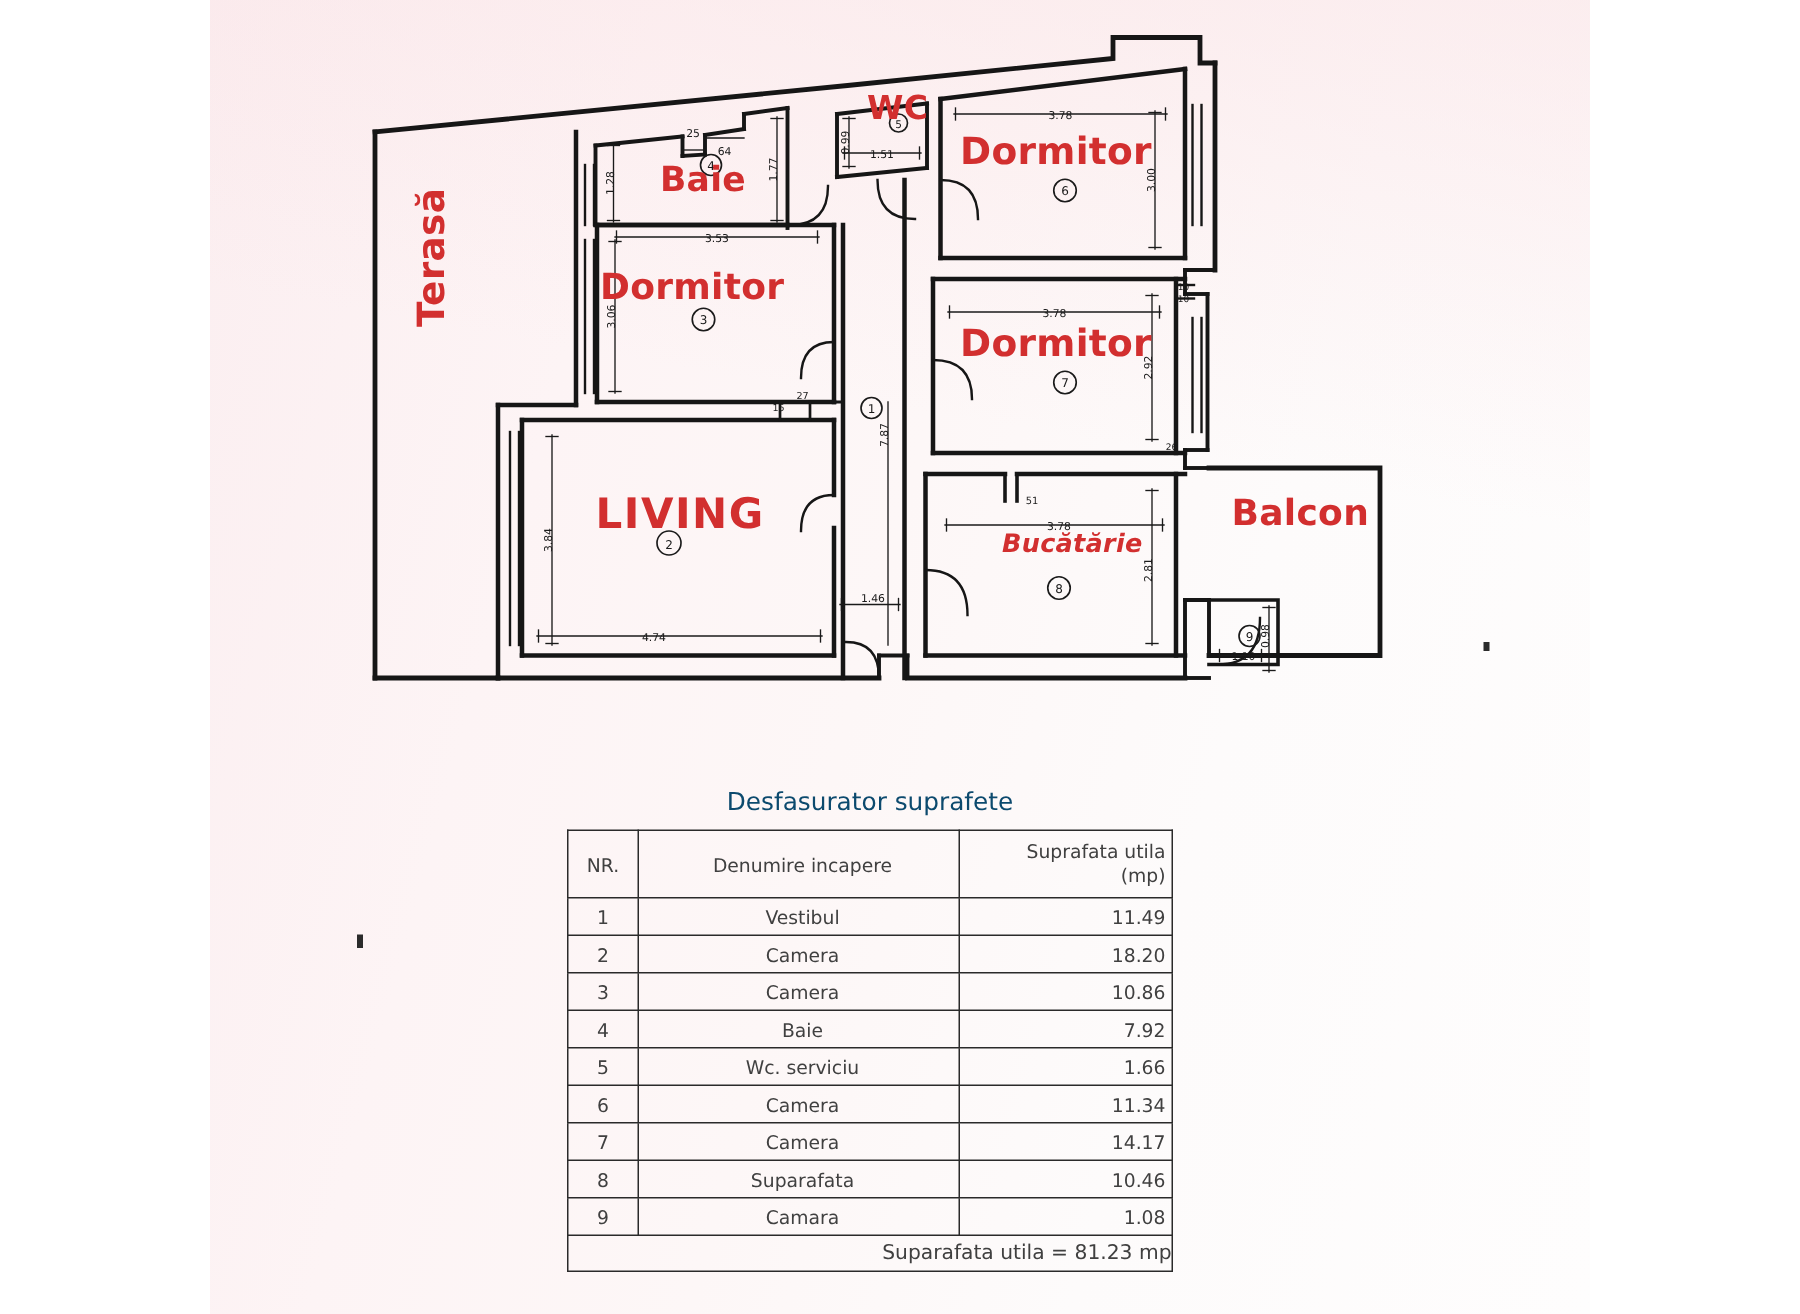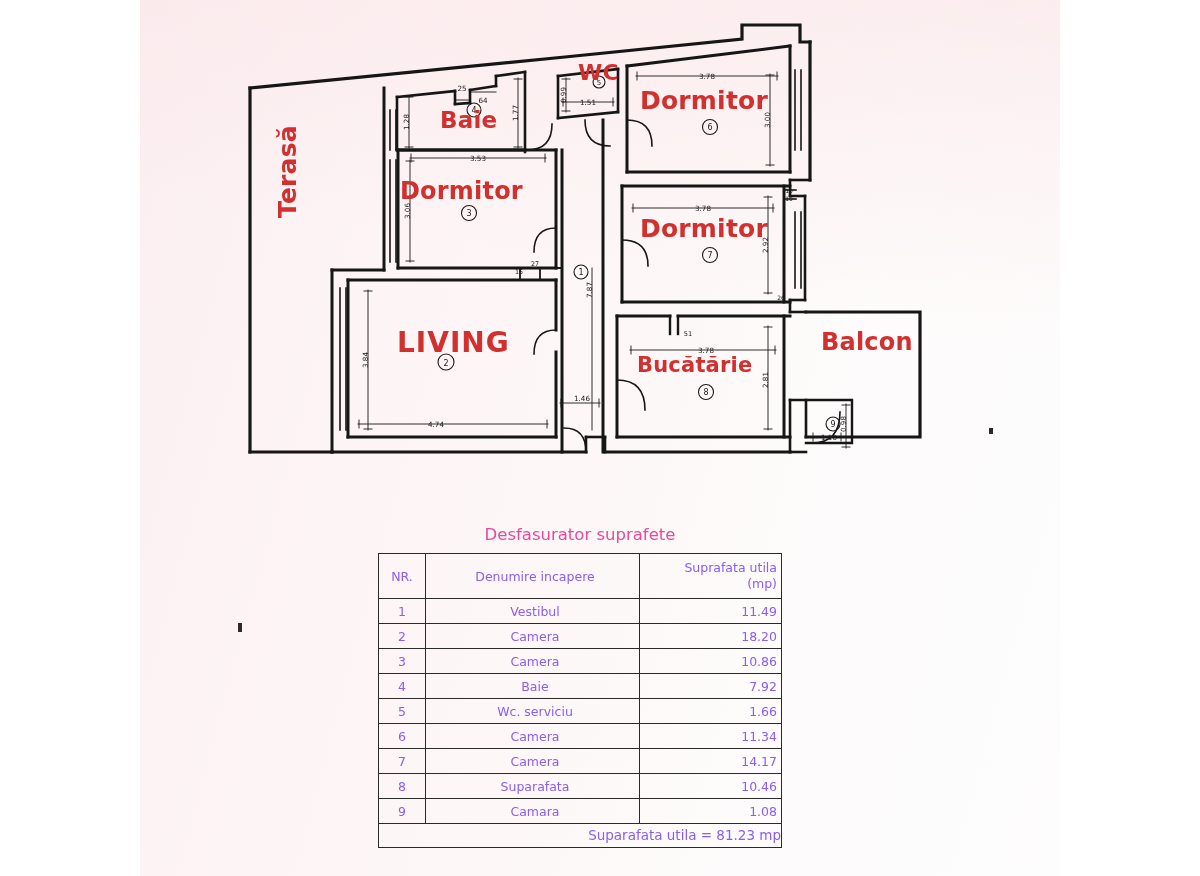--- a/index.html
+++ b/index.html
@@ -20,24 +20,24 @@
   #plan{position:absolute;left:0;top:0;width:1200px;height:520px;}
   #plan svg{position:absolute;left:0;top:0;}
 
   
   .rlabel{position:absolute;color:#d22f2f;font-weight:bold;
           font-family:"DejaVu Sans", sans-serif;white-space:nowrap;
           letter-spacing:.2px;line-height:1;}
 
   
   #tablewrap{position:absolute;left:378px;top:525px;width:404px;}
-  #tabtitle{text-align:center;font-size:16.5px;color:#ec4899;
+  #tabtitle{text-align:center;font-size:16.5px;color:#0c4a6e;
             font-family:"DejaVu Sans", sans-serif;margin-bottom:9px;}
   table{border-collapse:collapse;width:404px;background:transparent;
-        font-size:12.5px;color:#8b5cf6;}
+        font-size:12.5px;color:#404040;}
   table,th,td{border:1.3px solid #2a2a2a;}
   th,td{padding:2px 4px;font-weight:normal;}
   th.h-nr,td.c-nr{width:38px;text-align:center;}
   th.h-name,td.c-name{width:200px;text-align:center;padding-left:9px;}
   th.h-area,td.c-area{width:auto;text-align:right;}
   th.h-area{line-height:1.25;}
   tr.total td{text-align:right;padding:3px 0 4px;font-size:13.5px;}
   thead th{height:40px;vertical-align:middle;}
   tbody td{height:20px;}
 </style>
@@ -314,21 +314,21 @@
 <div class="rlabel" style="left:578px;top:62px;font-size:22px;">WC</div>
 
 <div class="rlabel" style="left:400px;top:179px;font-size:24px;">Dormitor</div>
 
 <div class="rlabel" style="left:640px;top:88px;font-size:25px;">Dormitor</div>
 
 <div class="rlabel" style="left:640px;top:216px;font-size:25px;">Dormitor</div>
 
 <div class="rlabel" style="left:397px;top:329px;font-size:28px;letter-spacing:1px;">LIVING</div>
 
-<div class="rlabel" style="left:637px;top:355px;font-size:21px;">Bucătărie</div>
+<div class="rlabel" style="left:668px;top:355px;font-size:17px;font-style:italic;">Bucătărie</div>
 
 <div class="rlabel" style="left:821px;top:330px;font-size:24px;">Balcon</div>
 </div>
 
 <div id="tablewrap">
   <div id="tabtitle">Desfasurator suprafete</div>
   <table>
     <thead>
       <tr>
         <th class="h-nr">NR.</th>

